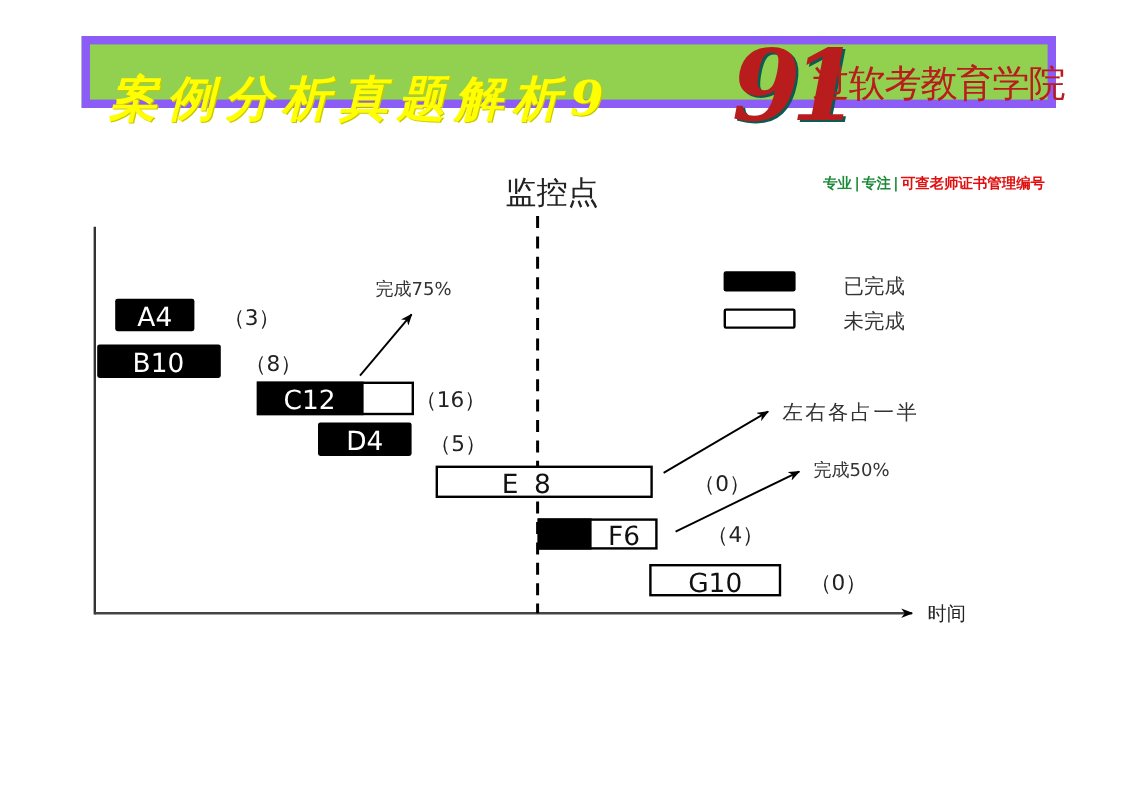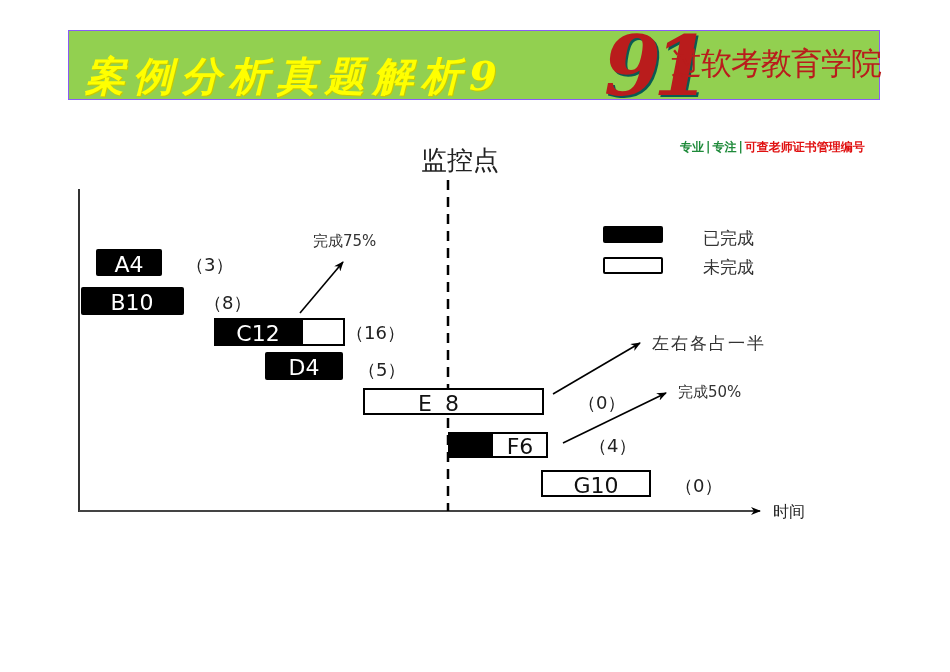--- a/index.html
+++ b/index.html
@@ -1,19 +1,19 @@
 <!DOCTYPE html>
 <html><head>
   <meta charset="utf-8">
   <style>
     html, body { margin: 0; padding: 0; background: #ffffff; }
     body { width: 950px; height: 672px; position: relative; overflow: hidden;
            font-family: "DejaVu Sans", sans-serif; }
-    .banner { position: absolute; left: 68px; top: 30px; width: 812px; height: 70px;
-              background: #92D050; border: 1px solid #8b5cf6; box-sizing: border-box; }
+    .banner { position: absolute; left: 68px; top: 30px; width: 812px; height: 60px;
+              background: #92D050; border: 7px solid #8b5cf6; box-sizing: border-box; }
     .banner-title { position: absolute; left: 16px; top: 18px; font-size: 40px; font-weight: bold;
                     color: #FFFF00; letter-spacing: 8px; font-style: italic;
                     font-family: "DejaVu Serif", serif; text-shadow: 1px 1px 0 #c8c800; }
     .logo { position: absolute; left: 535px; top: 0; width: 277px; height: 86px; }
     .logo-num { position: absolute; left: 0; top: -6px; font-size: 82px; font-weight: bold; font-style: italic;
                 color: #b91c1c; font-family: "DejaVu Serif", serif; letter-spacing: -8px;
                 text-shadow: 2px 2px 0 #0a5b53; line-height: 1; }
     .logo-name { position: absolute; left: 67px; top: 12px; font-size: 31px; color: #b91c1c;
                  font-family: "DejaVu Sans", sans-serif; letter-spacing: -1px; white-space: nowrap; }
     .logo-sub { position: absolute; left: 76px; top: 60px; font-size: 12px; font-weight: bold; white-space: nowrap; margin-top: 48px; }

